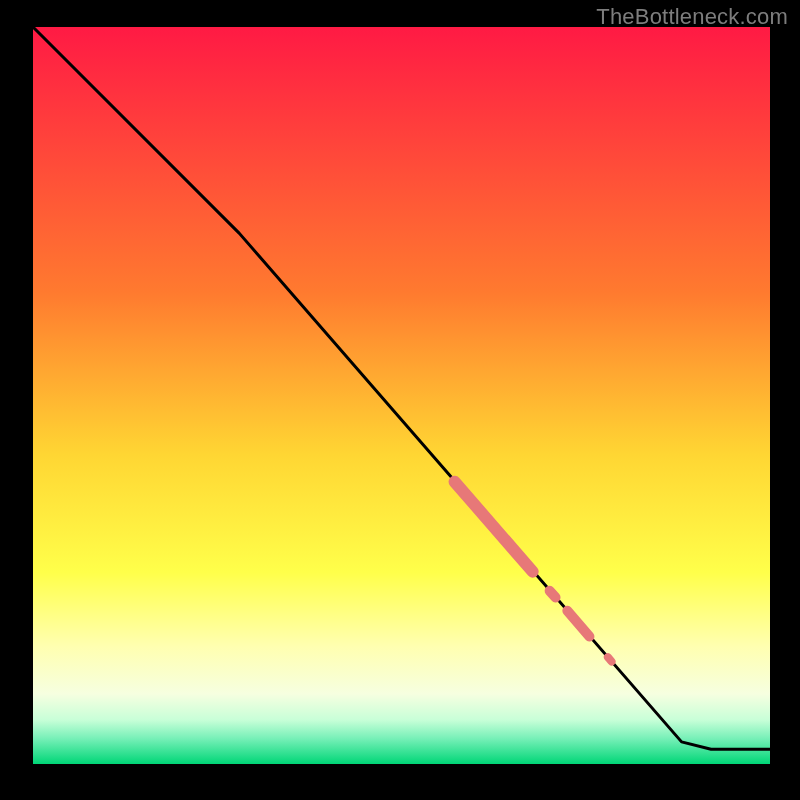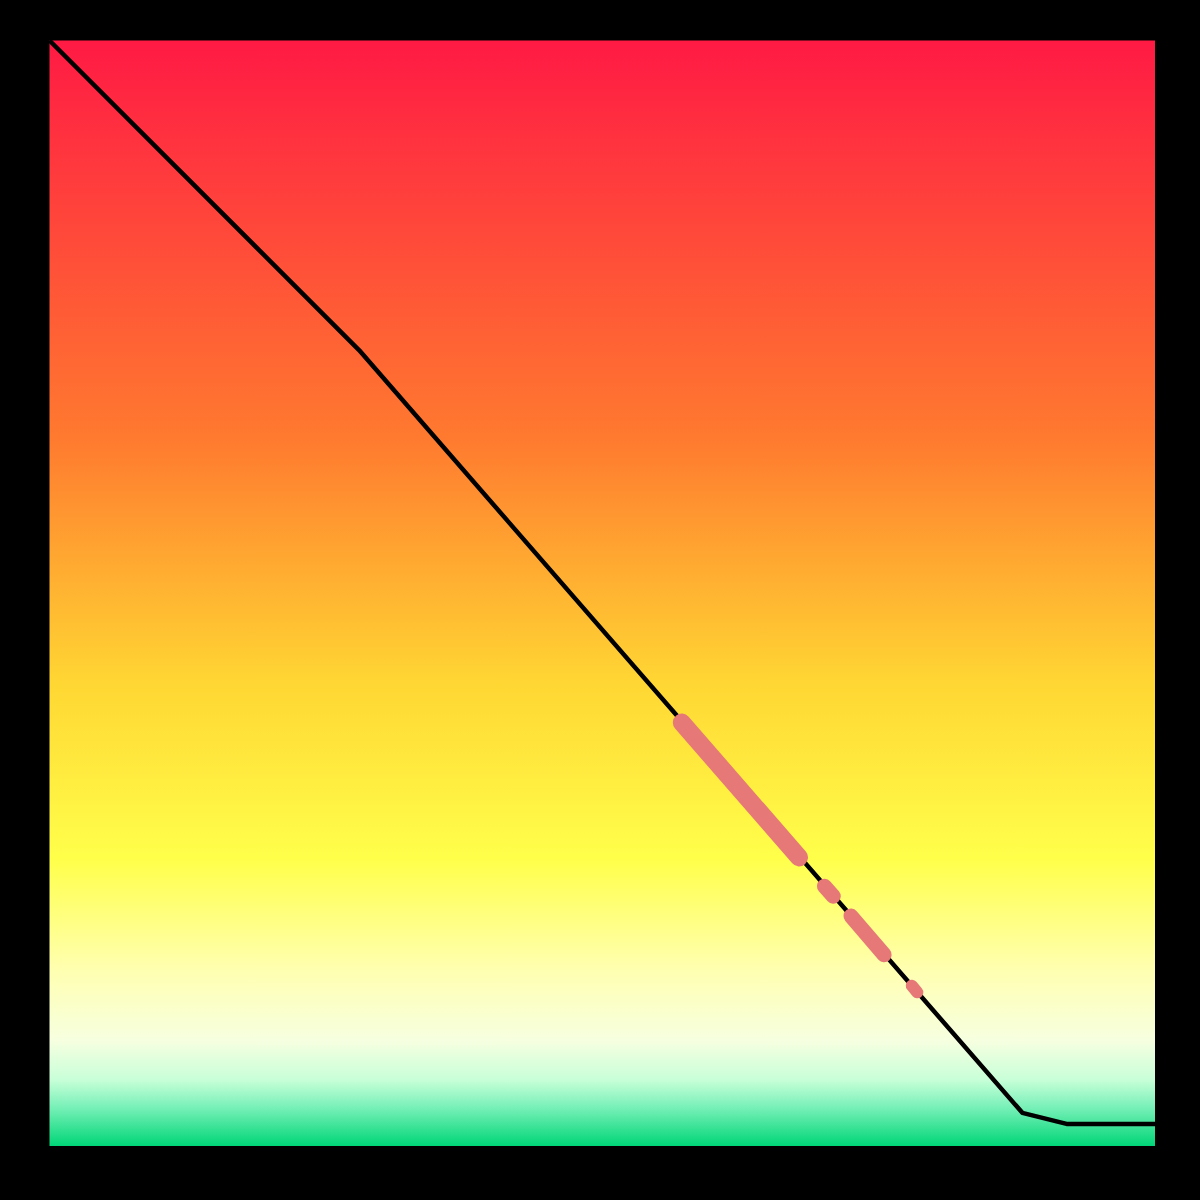--- a/index.html
+++ b/index.html
@@ -29,20 +29,21 @@
   }
   svg.plot {
     position: absolute;
     top: 0; left: 0;
   }
 </style>
 </head>
 <body>
 
 <div class="frame">
+  <div class="watermark">TheBottleneck.com</div>
   <svg class="plot" width="800" height="800" viewBox="0 0 800 800">
     <defs>
       <linearGradient id="bg-grad" x1="0" y1="0" x2="0" y2="1">
           <stop offset="0%" stop-color="#ff1a44"></stop>
           <stop offset="36%" stop-color="#ff7a2f"></stop>
           <stop offset="57.99999999999999%" stop-color="#ffd633"></stop>
           <stop offset="74%" stop-color="#ffff4a"></stop>
           <stop offset="84%" stop-color="#ffffb0"></stop>
           <stop offset="90.5%" stop-color="#f6ffe0"></stop>
           <stop offset="94%" stop-color="#c8ffd8"></stop>

